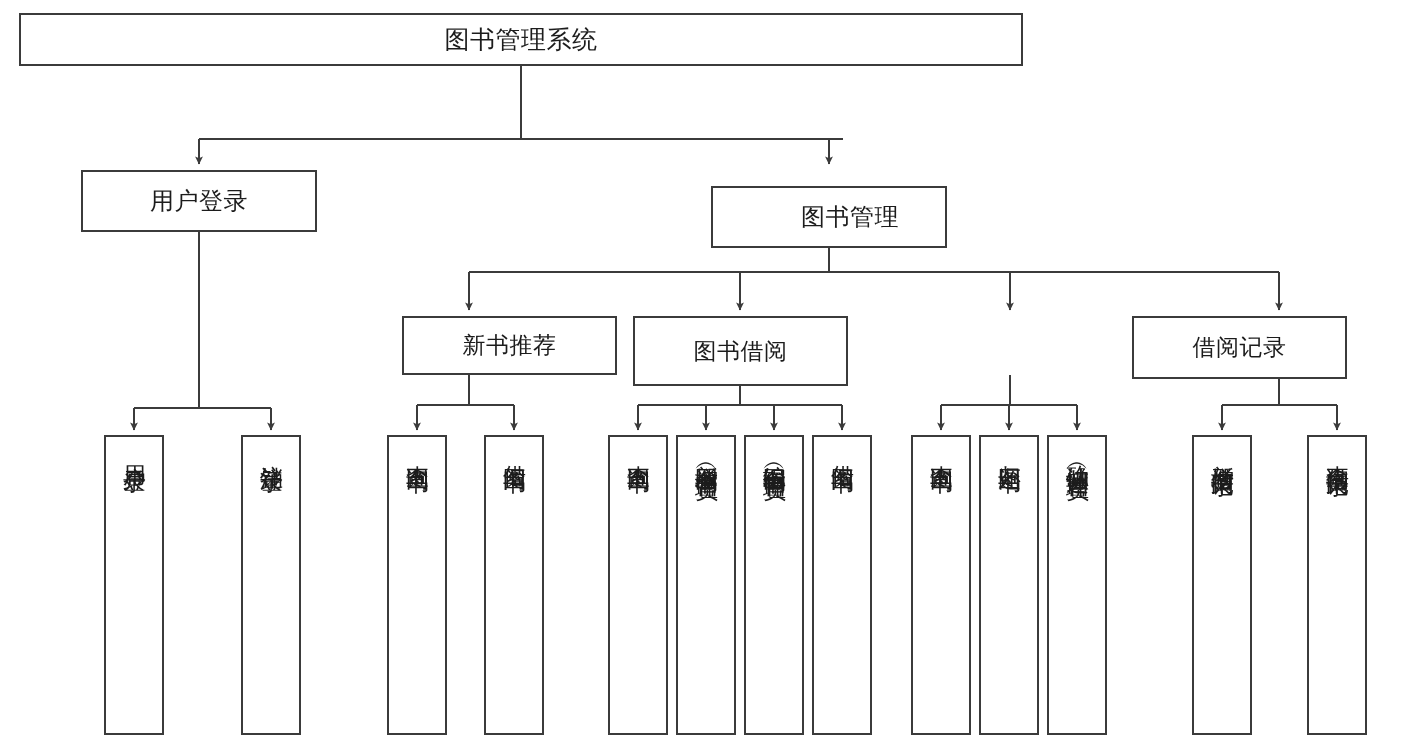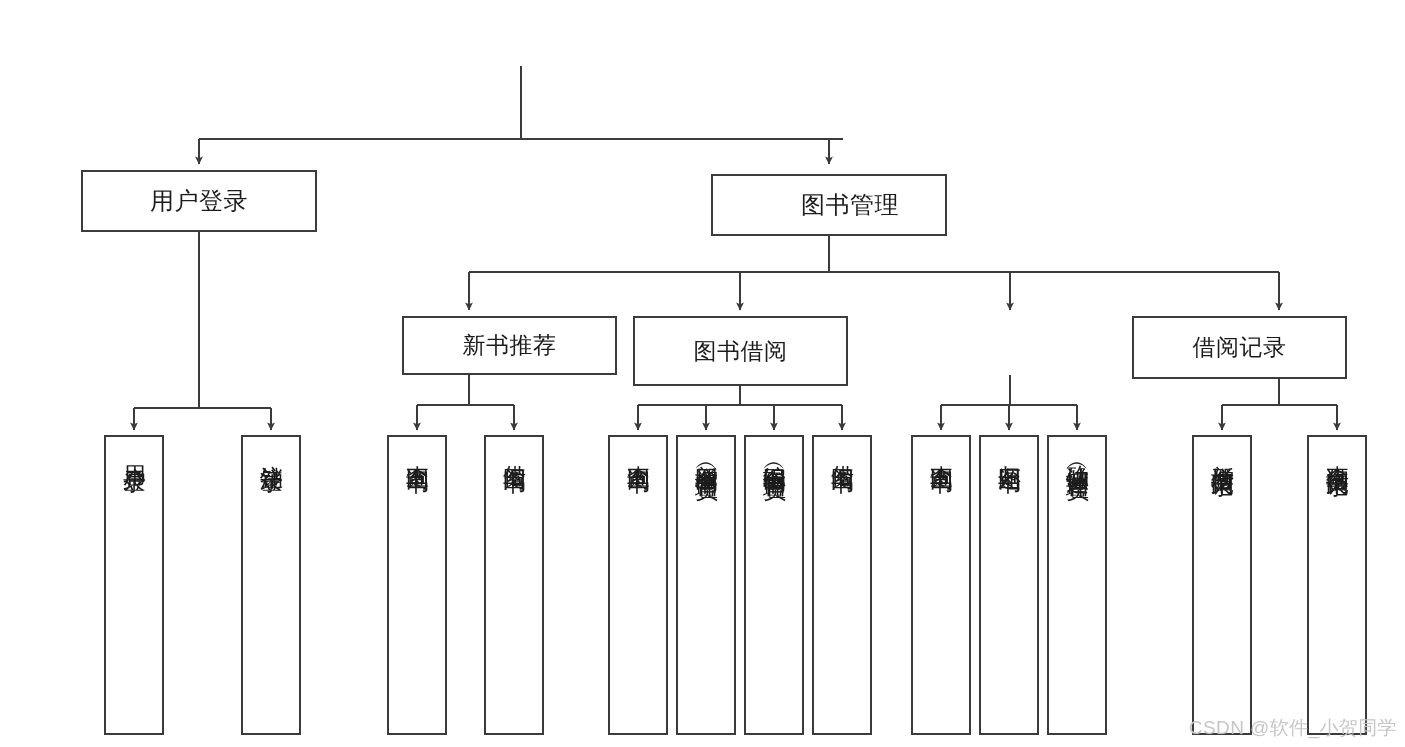--- a/index.html
+++ b/index.html
@@ -131,25 +131,28 @@
       <path d="M1009,405 L1009,430" marker-end="url(#arrowhead)"></path>
       <path d="M1077,405 L1077,430" marker-end="url(#arrowhead)"></path>
 
       <path d="M1279,375 L1279,405"></path>
       <path d="M1222,405 L1337,405"></path>
       <path d="M1222,405 L1222,430" marker-end="url(#arrowhead)"></path>
       <path d="M1337,405 L1337,430" marker-end="url(#arrowhead)"></path>
     </g>
   </svg>
 
+  <div class="node horiz root" style="left:19px; top:13px; width:1004px; height:53px;">
+    <span class="node-label">图书管理系统</span>
+  </div>
 
   <div class="node horiz level2" style="left:81px; top:170px; width:236px; height:62px;">
     <span class="node-label">用户登录</span>
   </div>
-  <div class="node horiz level2" style="left:711px; top:174px; width:236px; height:62px;padding-left:42px;">
+  <div class="node horiz level2" style="left:711px; top:186px; width:236px; height:62px;padding-left:42px;">
     <span class="node-label">图书管理</span>
   </div>
 
   <div class="node horiz level3" style="left:362px; top:316px; width:215px; height:59px;margin-left:40px;">
     <span class="node-label">新书推荐</span>
   </div>
   <div class="node horiz level3" style="left:633px; top:316px; width:215px; height:70px;">
     <span class="node-label">图书借阅</span>
   </div>
   <div class="node horiz level3" style="left:1132px; top:316px; width:215px; height:63px;justify-content:center;">
@@ -193,15 +196,14 @@
     <span class="node-label">确认归还（管理员）</span>
   </div>
 
   <div class="node leaf" style="left:1192px; top:435px; width:60px; height:300px;">
     <span class="node-label">新增借阅记录</span>
   </div>
   <div class="node leaf" style="left:1307px; top:435px; width:60px; height:300px;">
     <span class="node-label">查询借阅记录</span>
   </div>
 
-  <div class="watermark">CSDN @软件_小贺同学</div>
 
 </div>
 
 </body></html>

